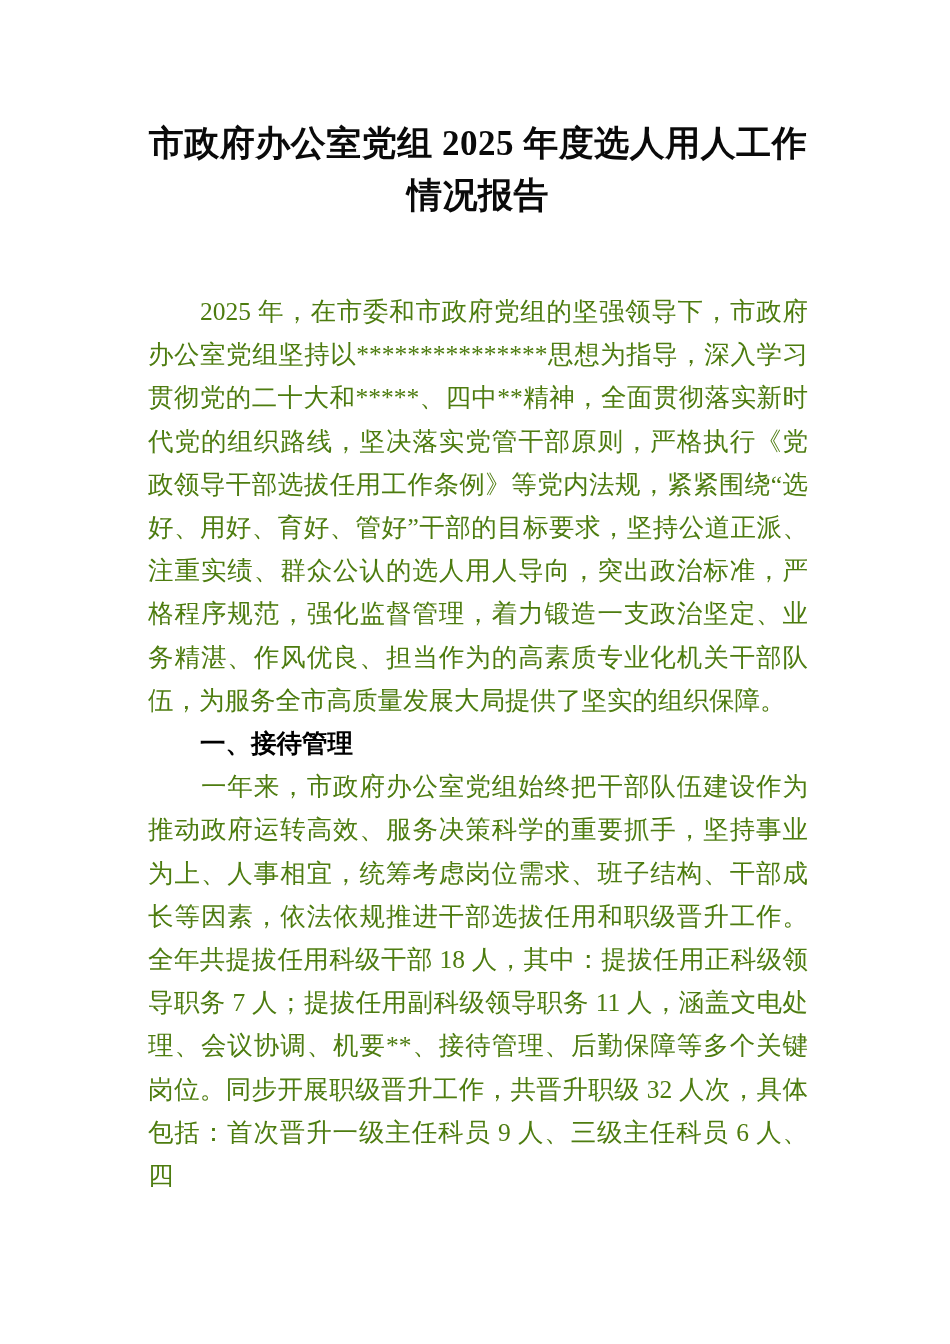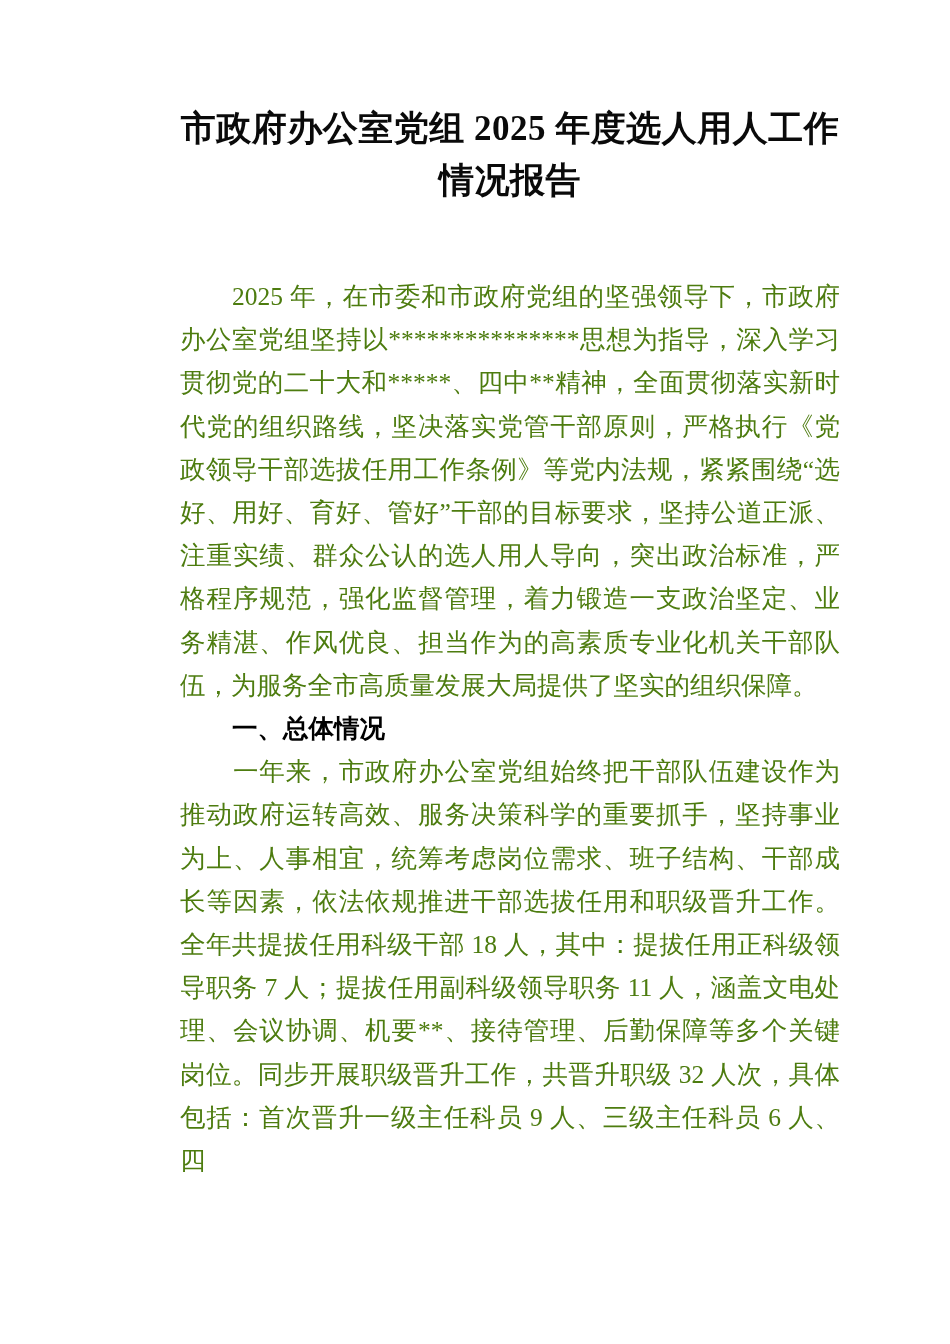--- a/index.html
+++ b/index.html
@@ -20,23 +20,22 @@
     position: relative;
     width: 950px;
     height: 1344px;
     background: #ffffff;
     box-sizing: border-box;
   }
 
   .content {
     position: absolute;
     left: 148px;
-    top: 0;
+    top: 15px;
     width: 660px;
-    margin-left: 32px;
   }
 
   
   .doc-title {
     margin: 0;
     padding: 0;
     font-family: "Liberation Serif", "DejaVu Serif", serif;
     font-weight: bold;
     font-size: 35px;
     line-height: 52px;
@@ -89,18 +88,18 @@
 </head>
 <body>
 
 <div class="page">
   <div class="content">
 
     <h1 class="doc-title">市政府办公室党组 2025 年度选人用人工作情况报告</h1>
 
     <p class="para para--lead"><span class="indent"></span><span>2025 年，在市委和市政府党组的坚强领导下，市政府办公室党组坚持以***************思想为指导，深入学习贯彻党的二十大和*****、四中**精神，全面贯彻落实新时代党的组织路线，坚决落实党管干部原则，严格执行《党政领导干部选拔任用工作条例》等党内法规，紧紧围绕“选好、用好、育好、管好”干部的目标要求，坚持公道正派、注重实绩、群众公认的选人用人导向，突出政治标准，严格程序规范，强化监督管理，着力锻造一支政治坚定、业务精湛、作风优良、担当作为的高素质专业化机关干部队伍，为服务全市高质量发展大局提供了坚实的组织保障。</span></p>
 
-    <h2 class="section-heading"><span class="indent"></span><span>一、总体情况</span></h2>
+    <h2 class="section-heading"><span class="indent"></span><span>一、接待管理</span></h2>
 
     <p class="para"><span class="indent"></span><span>一年来，市政府办公室党组始终把干部队伍建设作为推动政府运转高效、服务决策科学的重要抓手，坚持事业为上、人事相宜，统筹考虑岗位需求、班子结构、干部成长等因素，依法依规推进干部选拔任用和职级晋升工作。全年共提拔任用科级干部 18 人，其中：提拔任用正科级领导职务 7 人；提拔任用副科级领导职务 11 人，涵盖文电处理、会议协调、机要**、接待管理、后勤保障等多个关键岗位。同步开展职级晋升工作，共晋升职级 32 人次，具体包括：首次晋升一级主任科员 9 人、三级主任科员 6 人、四</span></p>
 
   </div>
 </div>
 
 </body></html>

